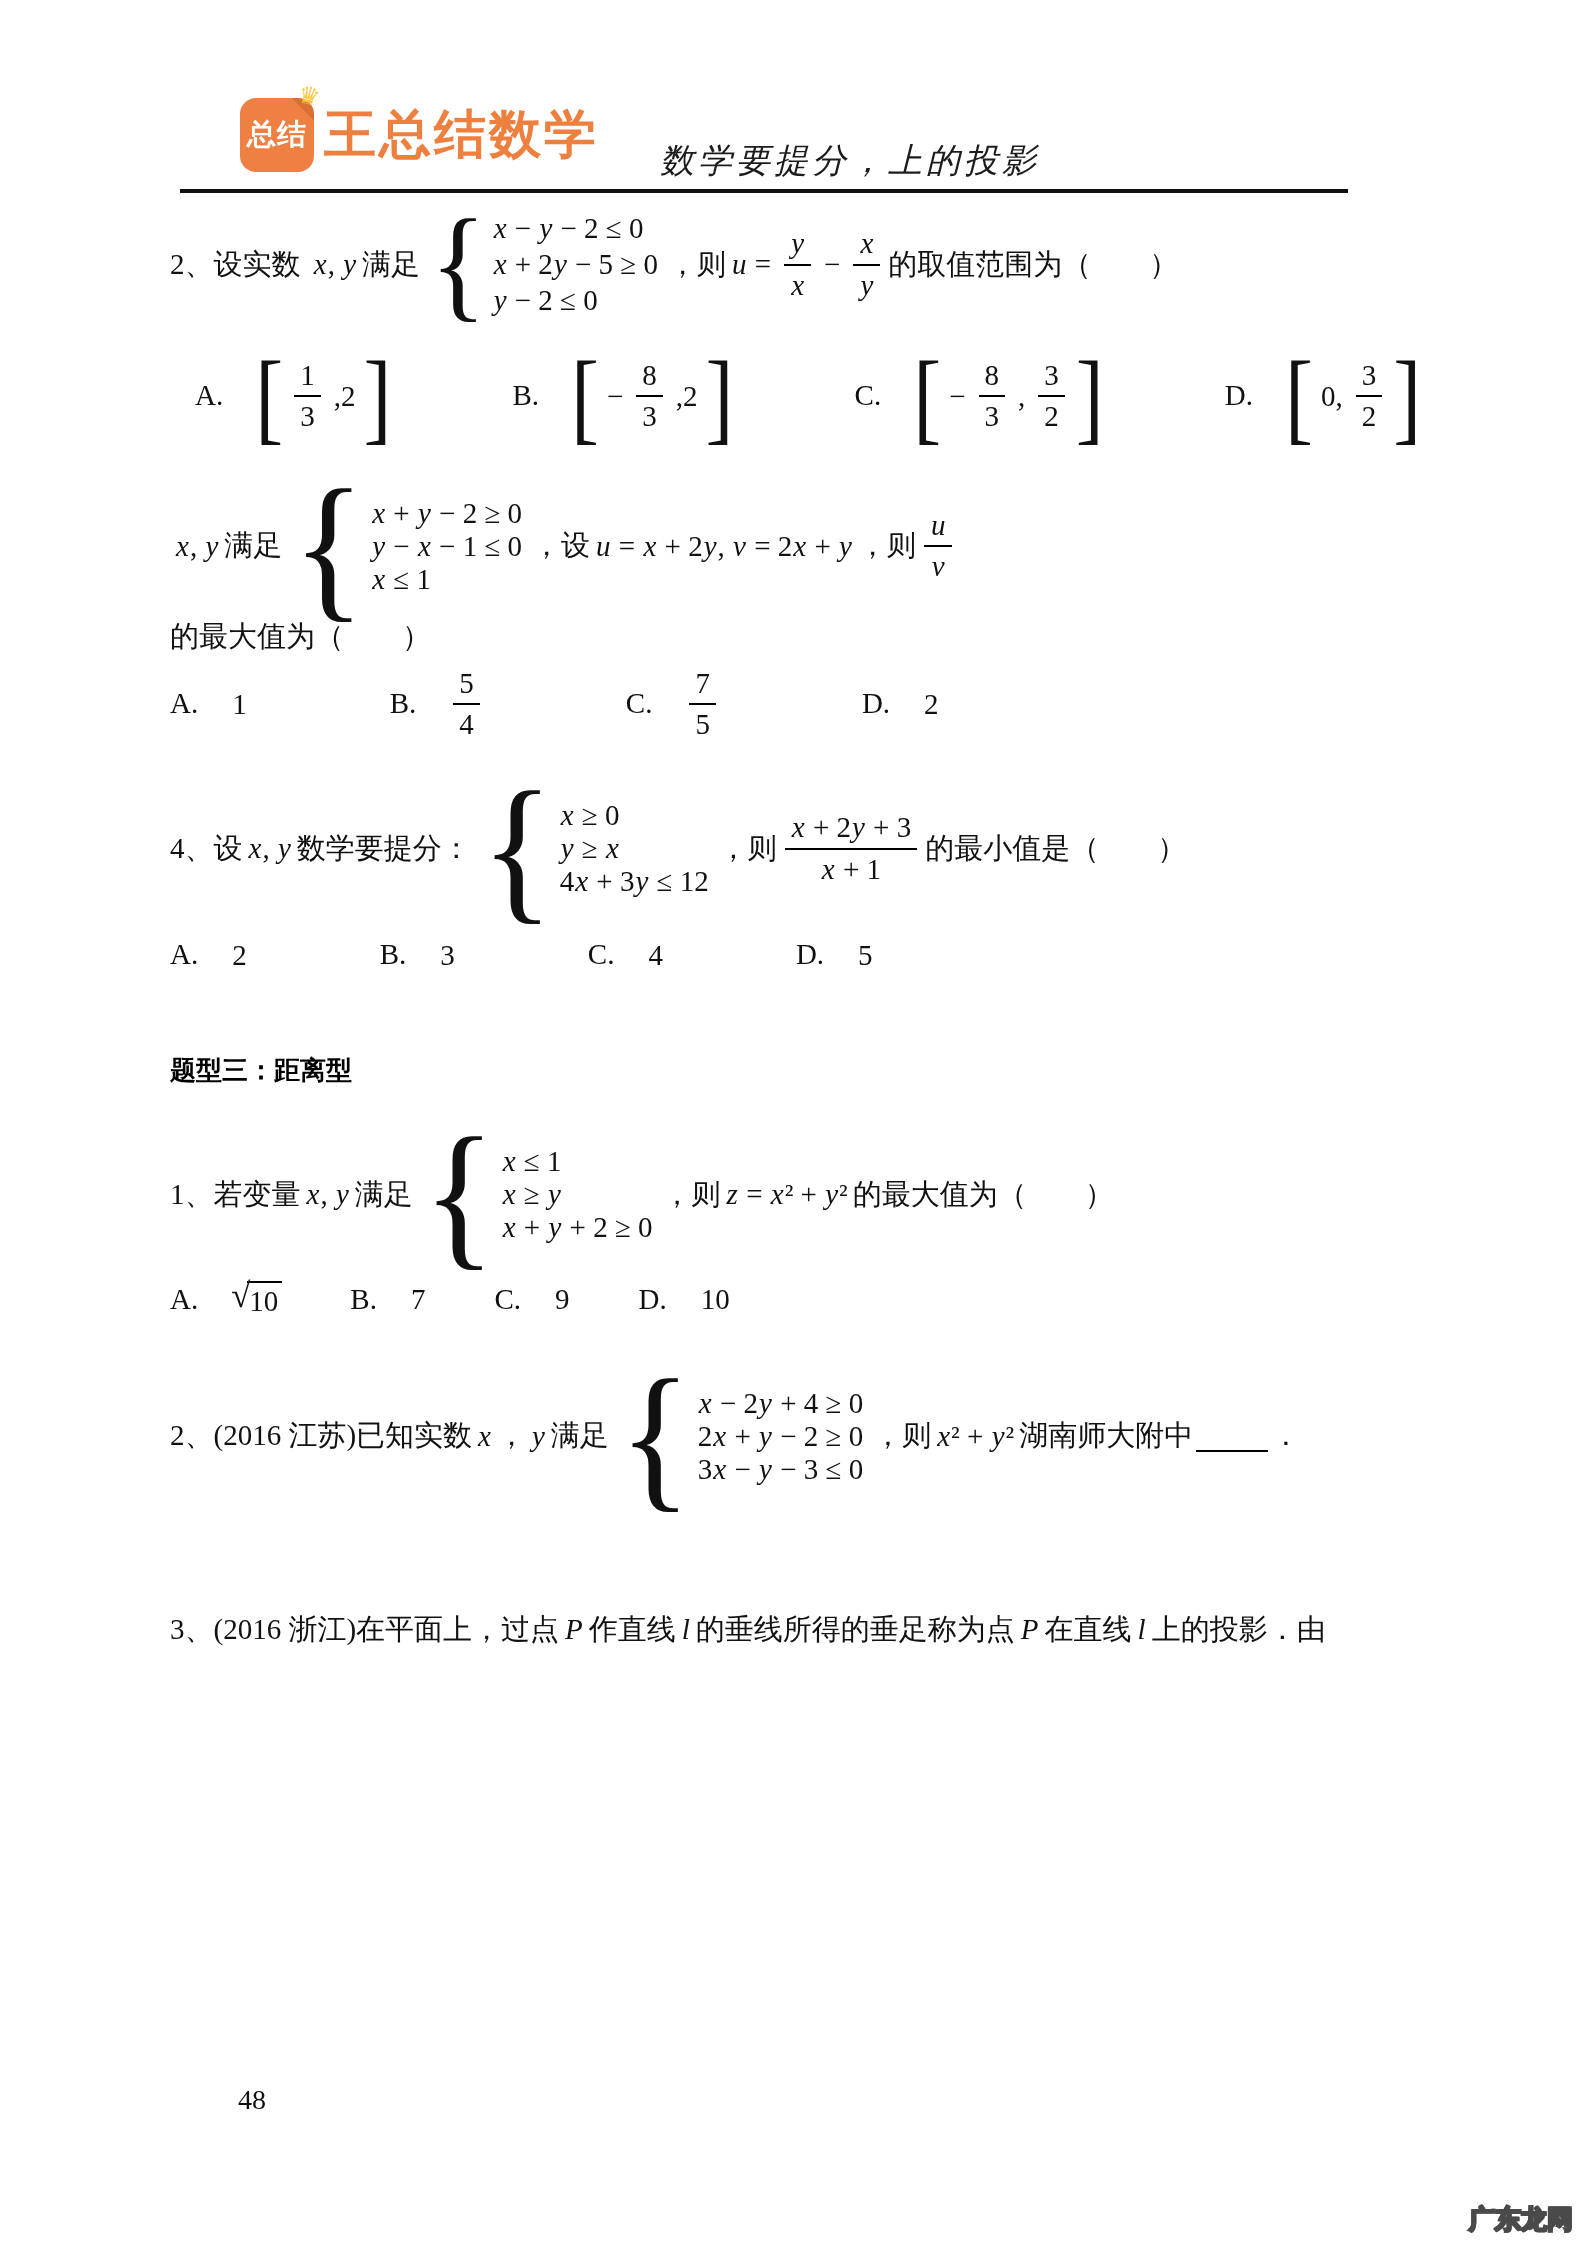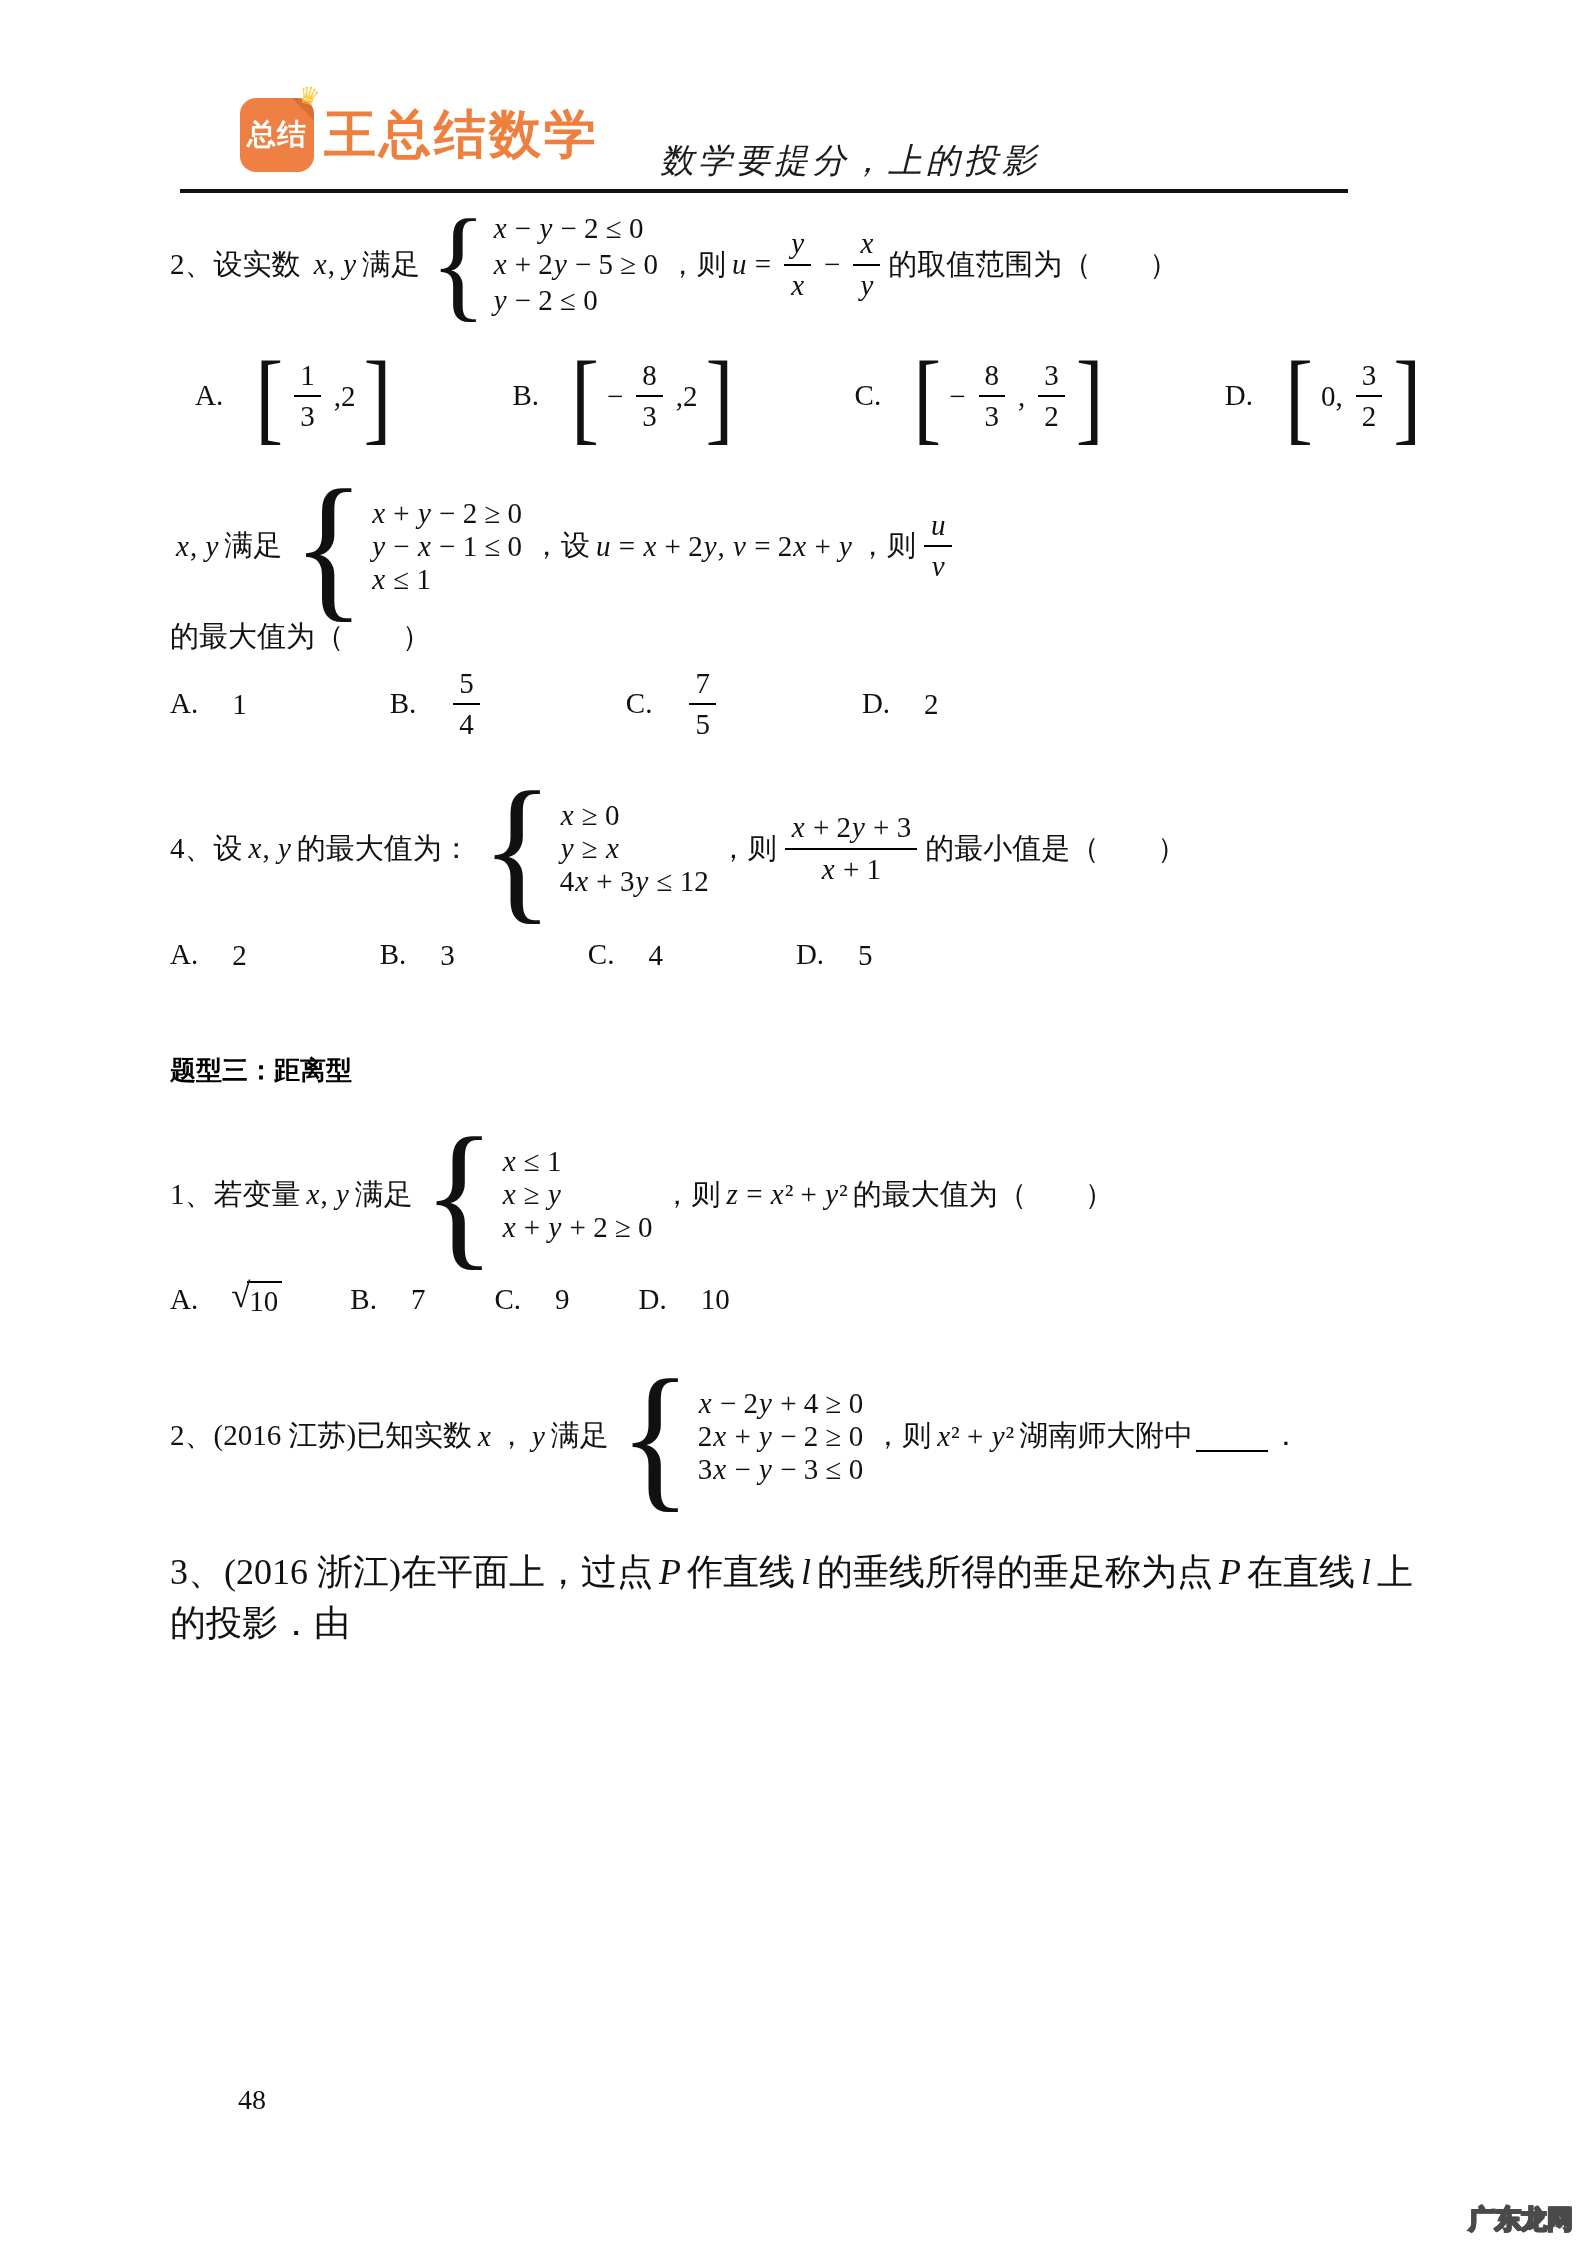--- a/index.html
+++ b/index.html
@@ -53,21 +53,21 @@
   .opts-q4 { margin-top:32px; gap:128px; }
   .opts-s3q1 { margin-top:30px; gap:64px; }
   
   .b-q2 { margin-top:16px; }
   .b-q3 { margin-top:58px; }
   .b-q3b { margin-top:16px; }
   .b-q4 { margin-top:52px; }
   .section-heading { margin-top:78px; font-family:"Liberation Sans","DejaVu Sans",sans-serif; font-weight:700; font-size:26px; color:#000; }
   .b-s3q1 { margin-top:52px; }
   .b-s3q2 { margin-top:62px; }
-  .b-s3q3 { margin-top:56px; font-size:36px; display:block; line-height:1.4; }
+  .b-s3q3 { margin-top:118px; font-size:29px; display:block; line-height:1.4; }
   
   .pageno { position:absolute; left:238px; top:2084px; font-size:28px; }
   .watermark {
     position:absolute; right:14px; bottom:8px; font-size:26px; font-weight:700;
     font-family:"Liberation Sans",sans-serif; color:#fff;
     -webkit-text-stroke:2px #4a4a4a;
     text-shadow:-1px -1px 0 #4a4a4a,1px -1px 0 #4a4a4a,-1px 1px 0 #4a4a4a,1px 1px 0 #4a4a4a;
   }
 </style>
 </head>
@@ -206,21 +206,21 @@
         </span>
       <span class="opt">
           <span class="txt">D.　</span>
           <span class="math">2</span>
         </span>
     </div>
 
     <div class="prob b-q4">
         <span class="txt">4、设</span>
         <span class="math"><i>x</i>, <i>y</i></span>
-        <span class="txt">的最大值为：</span>
+        <span class="txt">数学要提分：</span>
         <span class="sys">
           <span class="brace">{</span>
           <span class="lines">
             <span class="sline"><i>x</i> ≥ 0</span>
             <span class="sline"><i>y</i> ≥ <i>x</i></span>
             <span class="sline">4<i>x</i> + 3<i>y</i> ≤ 12</span>
           </span>
         </span>
         <span class="txt">，则</span>
         <span class="frac">

